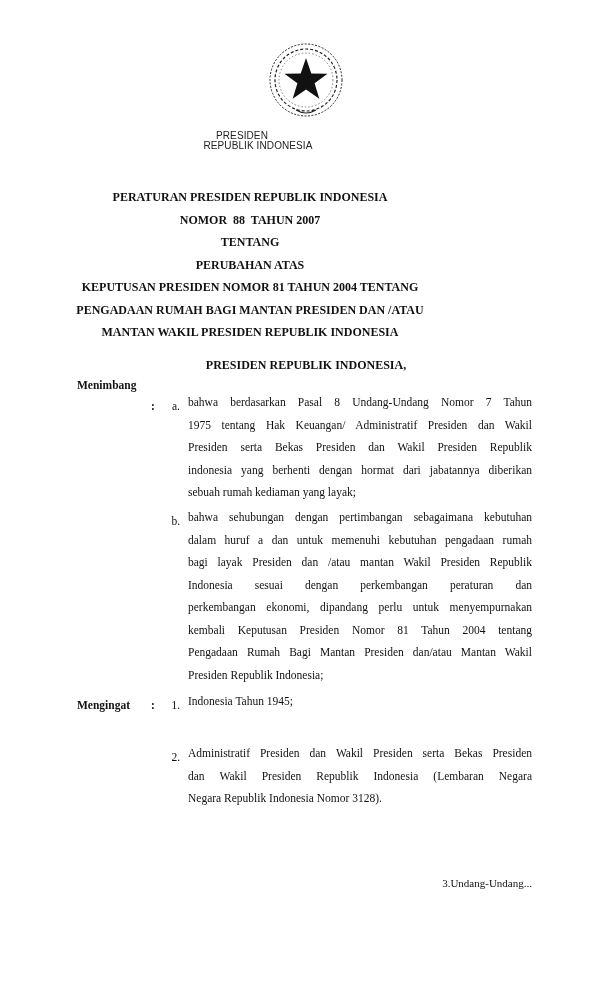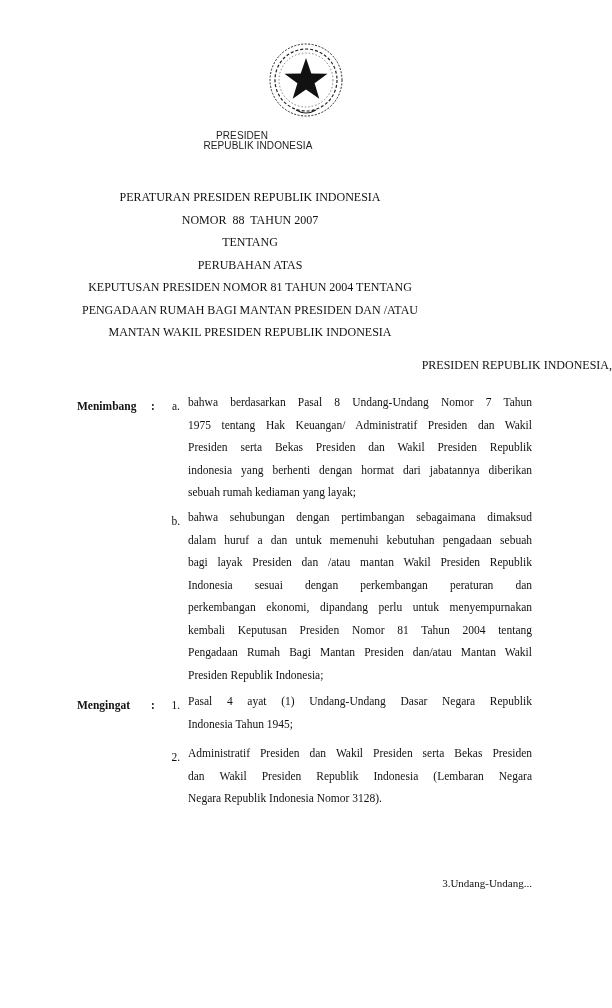--- a/index.html
+++ b/index.html
@@ -2,23 +2,23 @@
 <html><head>
 <meta charset="utf-8">
 <style>
   html, body { margin: 0; padding: 0; background: #ffffff; }
   body { width: 612px; height: 1008px; position: relative; overflow: hidden; color: #111; font-family: "Liberation Serif", serif; }
   .emblem { position: absolute; left: 266px; top: 40px; width: 80px; height: 80px; }
   .emblem svg { width: 80px; height: 80px; display: block; }
   .emblem-caption { position: absolute; left: 0; width: 484px; text-align: center; font-family: "Liberation Sans", sans-serif; font-size: 10px; line-height: 10px; letter-spacing: 0.1px; color: #222; }
   .cap1 { top: 131px; }
   .cap2 { top: 141px; padding-left: 16px; }
-  .title-block { position: absolute; left: 0; top: 186px; width: 500px; text-align: center; font-weight: normal; font-size: 12px; }
+  .title-block { position: absolute; left: 0; top: 186px; width: 500px; text-align: center; font-weight: bold; font-size: 12px; }
   .title-line { height: 22.5px; line-height: 22.5px; white-space: pre; }
-  .preamble { position: absolute; left: 0; top: 357px; width: 612px; text-align: right; font-weight: normal; font-size: 12px; line-height: 16px; }
+  .preamble { position: absolute; left: 0; top: 357px; width: 612px; text-align: center; font-weight: bold; font-size: 12px; line-height: 16px; }
   .section-label { position: absolute; font-weight: bold; font-size: 11.5px; line-height: 16px; }
   .colon { position: absolute; font-weight: bold; font-size: 11.5px; line-height: 16px; }
   .item-marker { position: absolute; font-size: 11.5px; line-height: 16px; text-align: right; width: 22px; }
   .item-text { position: absolute; left: 188px; width: 344px; font-size: 11.5px; line-height: 22.5px; text-align: justify; text-align-last: left; }
   .item-text span.line { display: block; text-align: justify; text-align-last: justify; height: 22.5px; white-space: nowrap; }
   .item-text span.line.last { text-align-last: left; }
   .continuation { position: absolute; right: 80px; top: 875px; font-size: 11px; line-height: 16px; }
 </style>
 </head>
 <body>
@@ -40,50 +40,49 @@
   <div class="title-line">NOMOR  88  TAHUN 2007</div>
   <div class="title-line">TENTANG</div>
   <div class="title-line">PERUBAHAN ATAS</div>
   <div class="title-line">KEPUTUSAN PRESIDEN NOMOR 81 TAHUN 2004 TENTANG</div>
   <div class="title-line">PENGADAAN RUMAH BAGI MANTAN PRESIDEN DAN /ATAU</div>
   <div class="title-line">MANTAN WAKIL PRESIDEN REPUBLIK INDONESIA</div>
 </div>
 
 <div class="preamble">PRESIDEN REPUBLIK INDONESIA,</div>
 
-<div class="section-label" style="left:77px; top:398px;">Menimbang</div>
+<div class="section-label" style="left:77px; top:377px;">Menimbang</div>
 <div class="colon" style="left:151px; top:398px;">:</div>
 
 <div class="item-marker" style="left:158px; top:398px;">a.</div>
 <div class="item-text" style="top:391px;">
   <span class="line">bahwa berdasarkan Pasal 8 Undang-Undang Nomor 7 Tahun</span>
   <span class="line">1975 tentang Hak Keuangan/ Administratif Presiden dan Wakil</span>
   <span class="line">Presiden serta Bekas Presiden dan Wakil Presiden Republik</span>
   <span class="line">indonesia yang berhenti dengan hormat dari jabatannya diberikan</span>
   <span class="line last">sebuah rumah kediaman yang layak;</span>
 </div>
 
 <div class="item-marker" style="left:158px; top:513px;">b.</div>
 <div class="item-text" style="top:506px;">
-  <span class="line">bahwa sehubungan dengan pertimbangan sebagaimana dimaksud</span>
-  <span class="line">dalam huruf a dan untuk memenuhi kebutuhan pengadaan sebuah</span>
+  <span class="line">bahwa sehubungan dengan pertimbangan sebagaimana kebutuhan</span>
+  <span class="line">dalam huruf a dan untuk memenuhi kebutuhan pengadaan rumah</span>
   <span class="line">bagi layak Presiden dan /atau mantan Wakil Presiden Republik</span>
   <span class="line">Indonesia sesuai dengan perkembangan peraturan dan</span>
   <span class="line">perkembangan ekonomi, dipandang perlu untuk menyempurnakan</span>
   <span class="line">kembali Keputusan Presiden Nomor 81 Tahun 2004 tentang</span>
   <span class="line">Pengadaan Rumah Bagi Mantan Presiden dan/atau Mantan Wakil</span>
   <span class="line last">Presiden Republik Indonesia;</span>
 </div>
 
 <div class="section-label" style="left:77px; top:697px;">Mengingat</div>
 <div class="colon" style="left:151px; top:697px;">:</div>
 
 <div class="item-marker" style="left:158px; top:697px;">1.</div>
 <div class="item-text" style="top:690px;">
-  <span class="line">Pasal 4 ayat (1) Undang-Undang Dasar Negara Republik</span>
   <span class="line last">Indonesia Tahun 1945;</span>
 </div>
 
 <div class="item-marker" style="left:158px; top:749px;">2.</div>
 <div class="item-text" style="top:742px;">
   <span class="line">Administratif Presiden dan Wakil Presiden serta Bekas Presiden</span>
   <span class="line">dan Wakil Presiden Republik Indonesia (Lembaran Negara</span>
   <span class="line last">Negara Republik Indonesia Nomor 3128).</span>
 </div>
 

